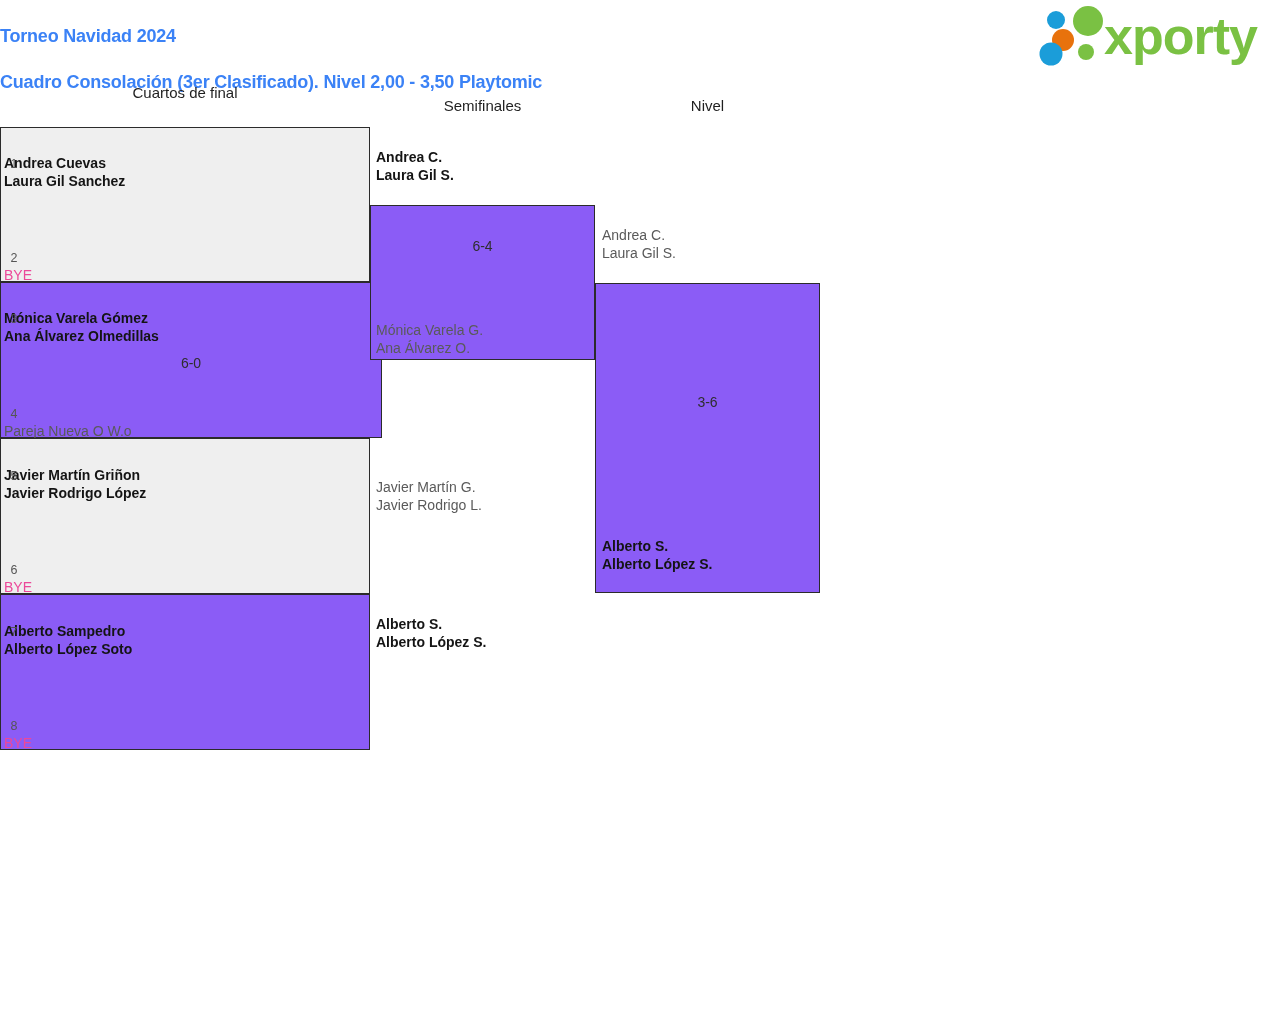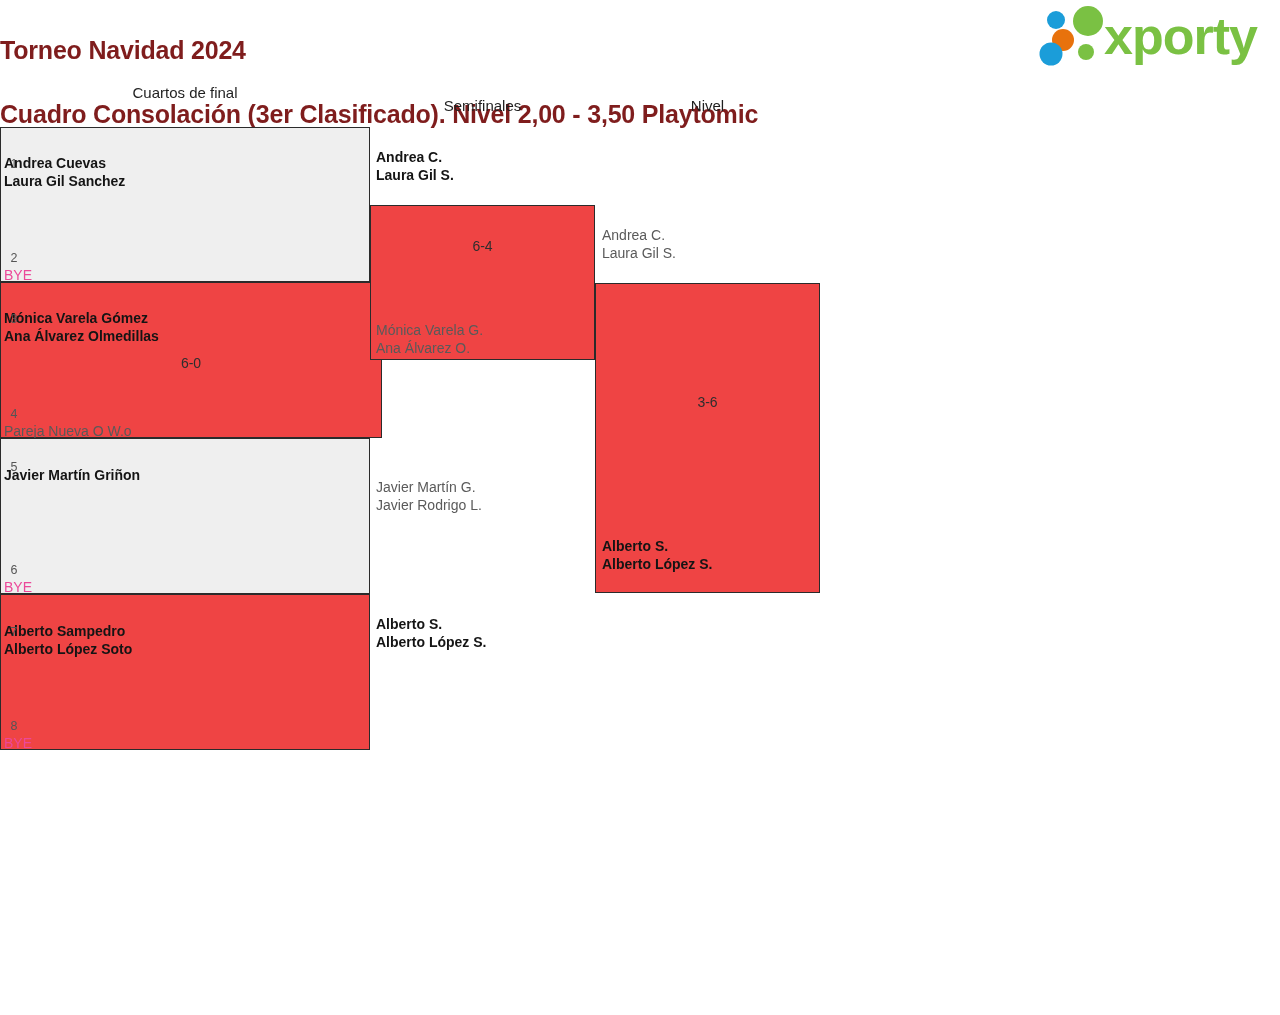--- a/index.html
+++ b/index.html
@@ -16,25 +16,25 @@
     height: 1015px;
     overflow: hidden;
     background: #ffffff;
   }
 
   
   .header-title {
     position: absolute;
     left: 0px; top: 2px;
     width: 900px;
-    font-size: 25px;
+    font-size: 18px;
     font-weight: bold;
     line-height: 1.28;
     letter-spacing: -0.2px;
-    color: #7f1d1d;
+    color: #3b82f6;
     white-space: pre-line;
   }
   .title-line { display: block; }
 
   
   .logo {
     position: absolute;
     right: 8px; top: 4px;
     width: 238px; height: 62px;
   }
@@ -56,21 +56,21 @@
   .bracket {
     position: absolute;
     left: 0; top: 0;
     width: 1280px; height: 1015px;
   }
 
   
   .mbox {
     position: absolute;
     border: 1px solid #2b2b2b;
-    background: #ef4444;
+    background: #8b5cf6;
   }
   .mbox.shaded { background: #efefef; }
 
   
   .score {
     position: absolute;
     left: 0; right: 0;
     text-align: center;
     font-size: 14px;
     color: #2e2e2e;
@@ -167,20 +167,21 @@
       </span>
     </div>
 
     <div class="mbox shaded" style="left:0px; top:438px; width:370px; height:156px;">
       <div class="score" style="top:110px;"></div>
     </div>
     <div class="team winner" style="left:4px; top:449px; width:360px;">
       <span class="seed">5</span>
       <span class="names">
         <span class="nm">Javier Martín Griñon</span>
+        <span class="nm">Javier Rodrigo López</span>
       </span>
     </div>
     <div class="team bye single" style="left:4px; top:561px; width:360px; height:17px;">
       <span class="seed">6</span>
       <span class="names">
         <span class="nm">BYE</span>
       </span>
     </div>
 
     <div class="mbox" style="left:0px; top:594px; width:370px; height:156px;">

